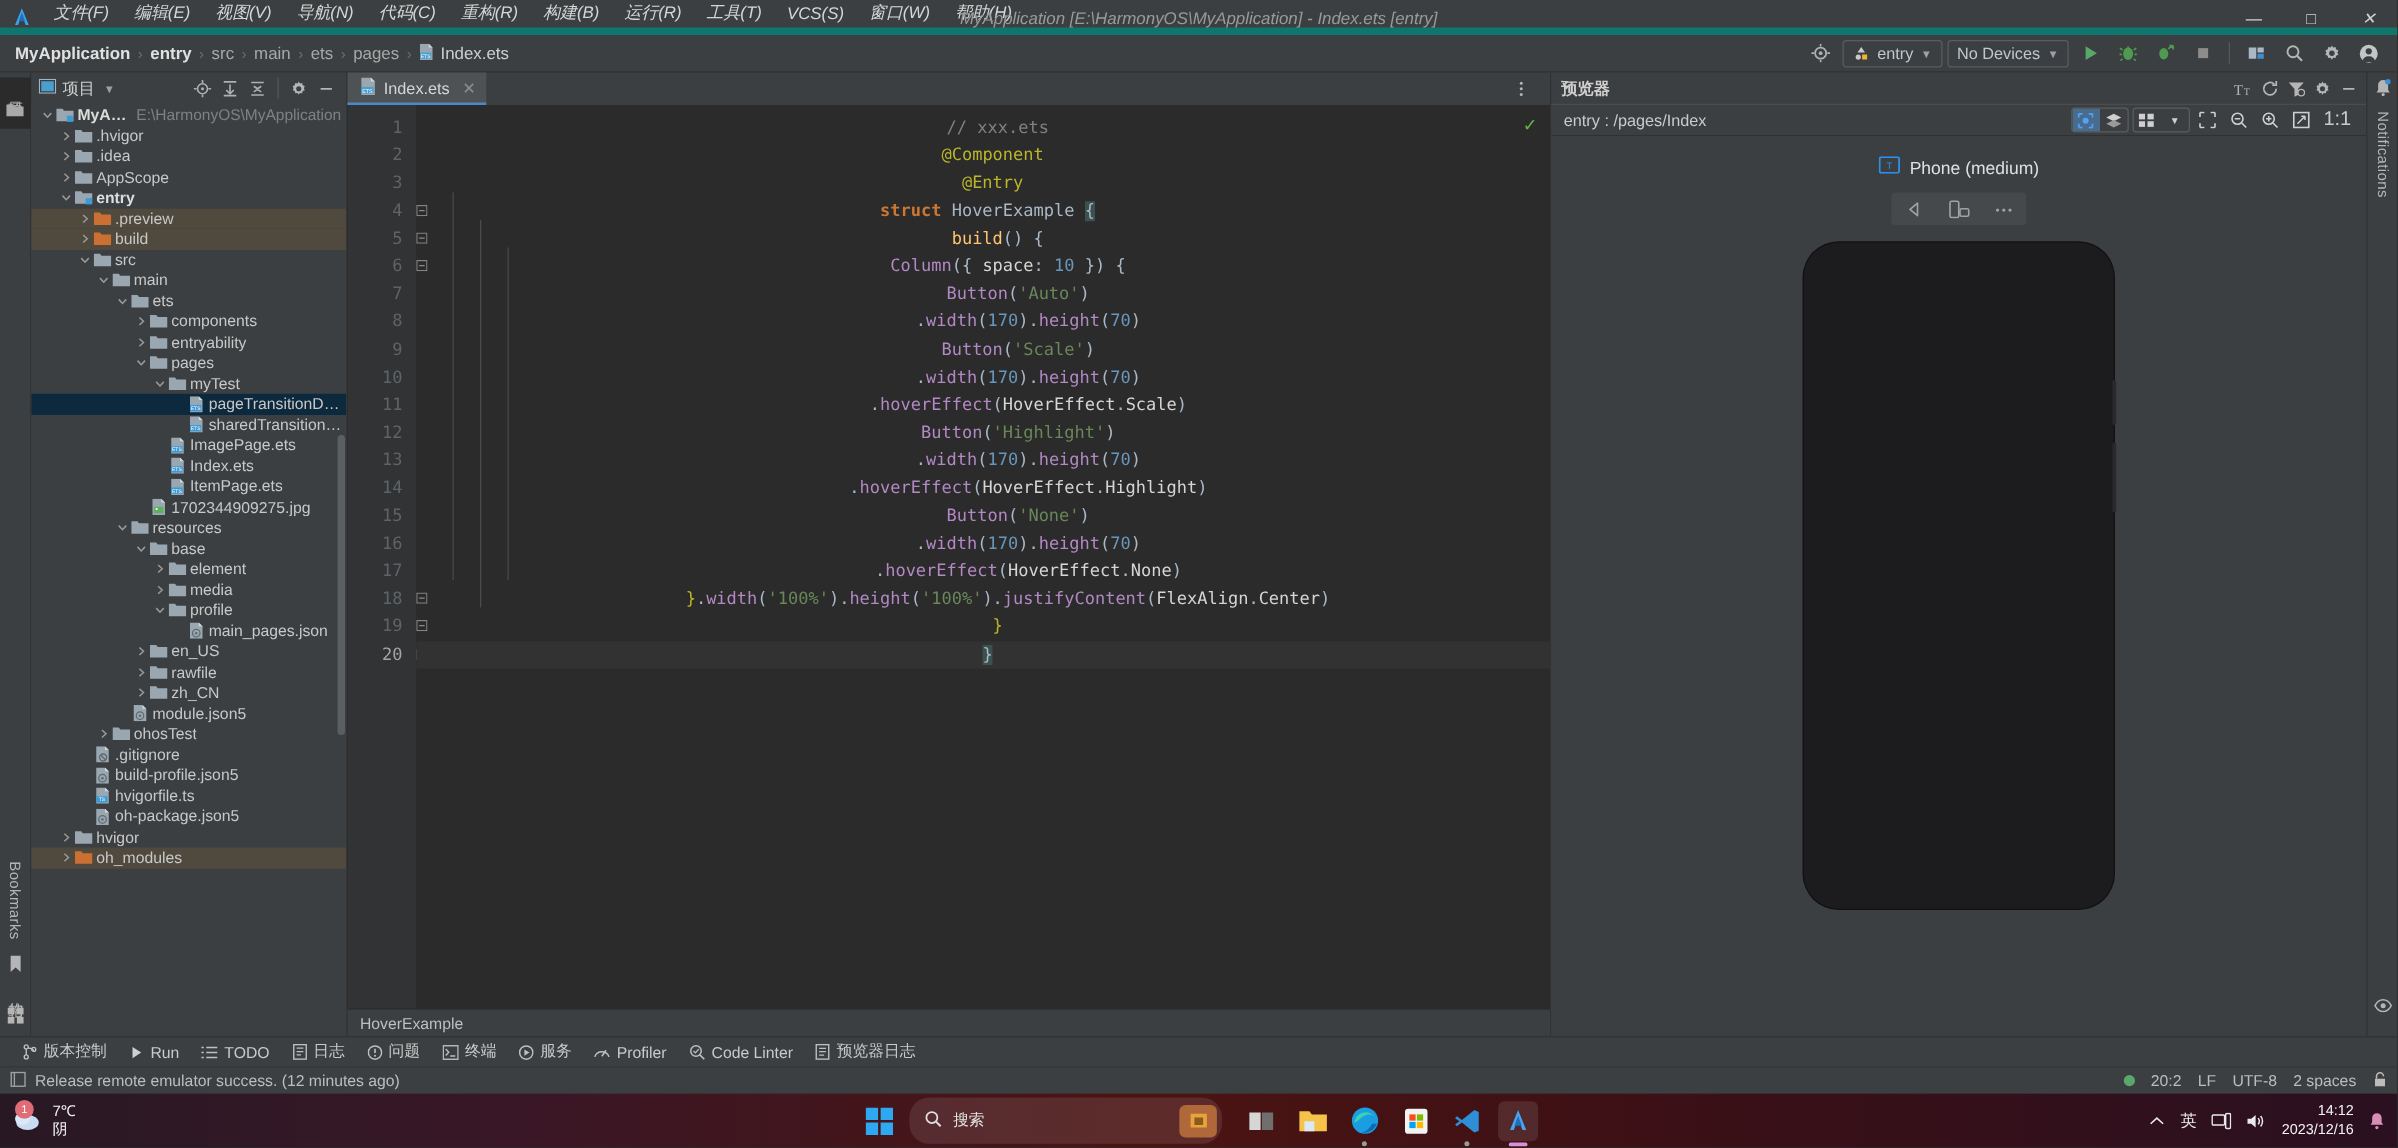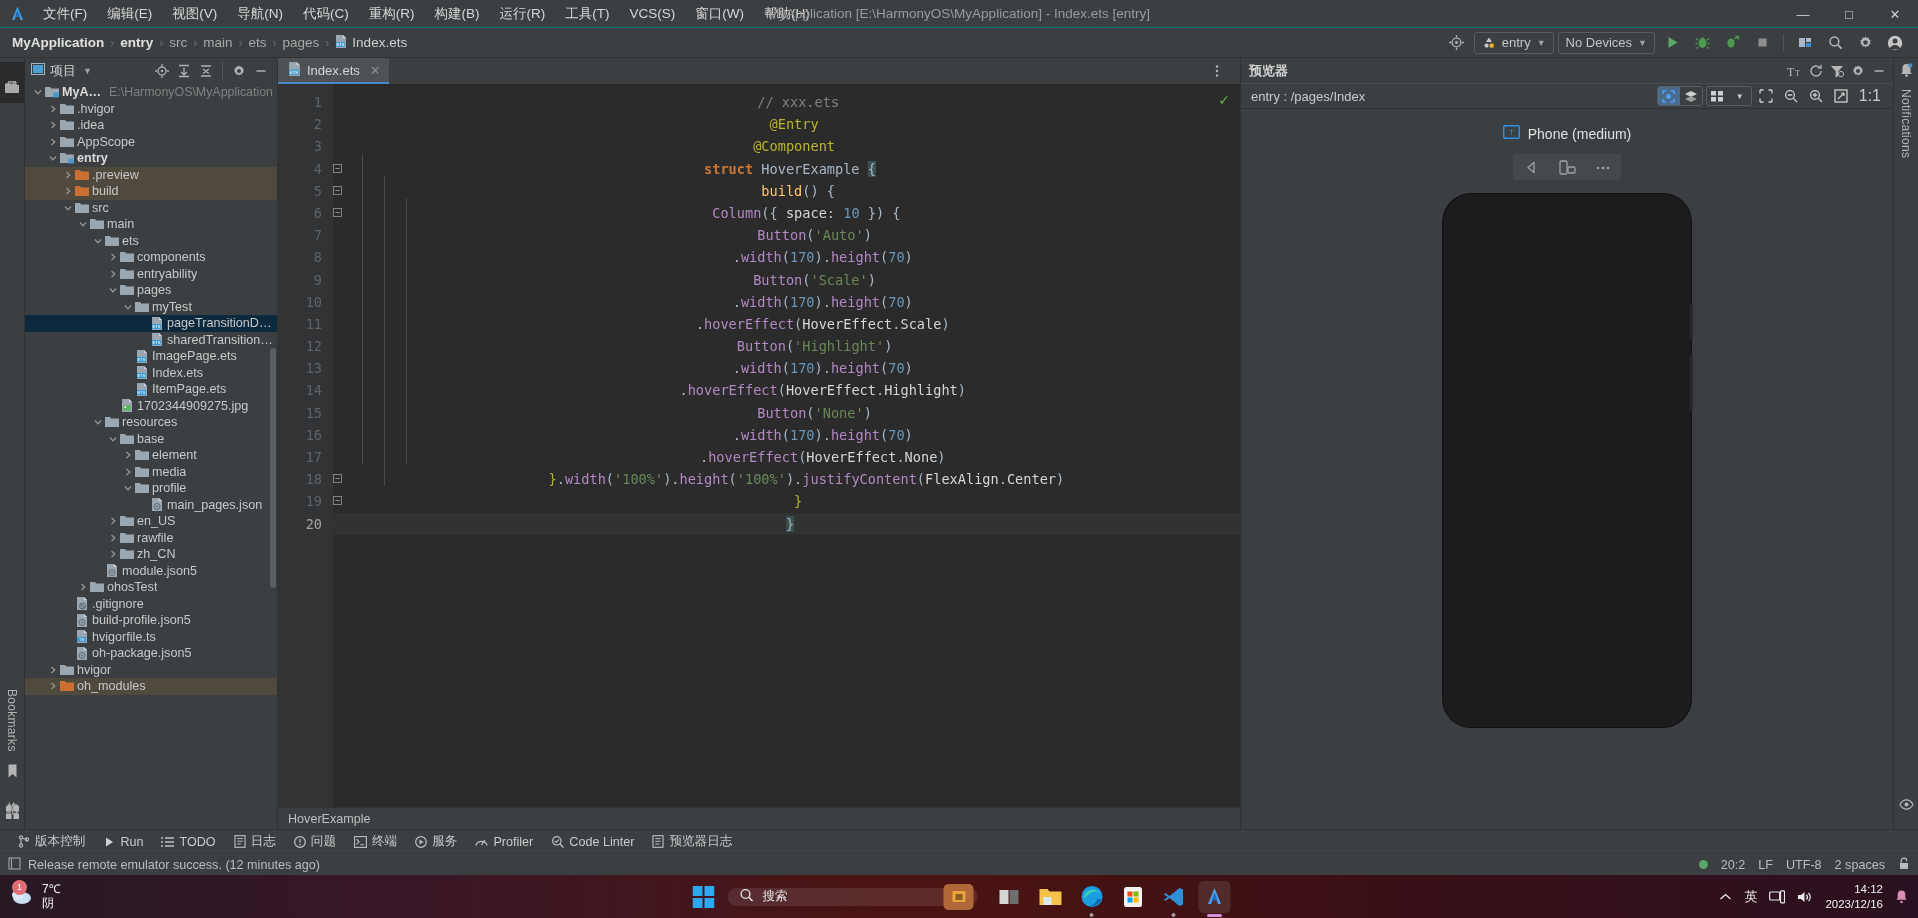--- a/index.html
+++ b/index.html
@@ -7,22 +7,22 @@
   body {
     font-family:"Liberation Sans", sans-serif;
     font-size:13px;
     color:#bbbbbb;
     -webkit-font-smoothing:antialiased;
   }
   .app { position:relative; width:1918px; height:918px; display:flex; flex-direction:column; }
 
   
   .titlebar {
-    height:28px; background:#3c3f41; display:flex; align-items:center;
-    border-bottom:1px solid #0f766e; flex:0 0 28px; position:relative;
+    height:28px; background:#3c3f41; display:flex; align-items:flex-end;
+    border-bottom:6px solid #0f766e; flex:0 0 28px; position:relative;font-style:italic;
   }
   .app-logo { width:34px; display:flex; align-items:center; justify-content:center; }
   .app-logo svg { display:block; }
   .menu { display:flex; align-items:center; gap:2px; }
   .menu-item {
     padding:3px 9px; font-size:13.5px; color:#d6d6d6; cursor:default; white-space:nowrap;
   }
   .win-title {
     position:absolute; left:0; right:0; text-align:center; font-size:13.5px; color:#9a9a9a;
     pointer-events:none;
@@ -179,21 +179,21 @@
 
   
   .taskbar { height:43px; flex:0 0 43px; position:relative; display:flex; align-items:center;
              background:linear-gradient(90deg,#281824 0%,#3a1726 22%,#4b1412 48%,#3b1016 70%,#2a1020 100%); }
   .tb-weather { display:flex; align-items:center; gap:6px; padding-left:10px; position:relative; }
   .weather-badge { position:absolute; left:12px; top:-3px; width:15px; height:15px; border-radius:50%;
                    background:#e06c75; color:#fff; font-size:9px; display:flex; align-items:center;
                    justify-content:center; }
   .weather-txt { font-size:12px; color:#f0f0f0; line-height:1.15; }
   .tb-center { position:absolute; left:50%; transform:translateX(-50%); display:flex; align-items:center; gap:8px; }
-  .search-pill { width:250px; height:18px; background:rgba(255,255,255,0.10); border-radius:16px;
+  .search-pill { width:250px; height:37px; background:rgba(255,255,255,0.10); border-radius:16px;
                  display:flex; align-items:center; padding:0 4px 0 12px; gap:9px; }
   .search-pill span { font-size:12.5px; color:#e6e6e6; }
   .pill-img { margin-left:auto; width:30px; height:26px; border-radius:5px;
               background:#b0683a; display:flex; align-items:center; justify-content:center; }
   .tb-apps { display:flex; align-items:center; gap:9px; }
   .tb-app { width:32px; height:32px; display:flex; align-items:center; justify-content:center;
             border-radius:5px; position:relative; }
   .tb-app.active { background:rgba(255,255,255,0.10); }
   .app-dot { position:absolute; bottom:-4px; left:50%; transform:translateX(-50%);
              width:4px; height:4px; border-radius:50%; background:#9a9a9a; }
@@ -949,22 +949,22 @@
             <div class="gline cur">20<span class="fold"><svg width="9" height="9" viewBox="0 0 9 9">
                   <rect x="0.5" y="0.5" width="8" height="8" fill="none" stroke="#8a8a8a" stroke-width="0.9"></rect>
                   <path d="M2.3 4.5h4.4" stroke="#8a8a8a" stroke-width="1"></path>
                 </svg></span></div>
           </div>
         <div class="codearea" id="codearea">
           <div class="indent-guide" style="left:29px; top:70px; height:310px;"></div>
           <div class="indent-guide" style="left:51px; top:92px; height:310px;"></div>
           <div class="indent-guide" style="left:73px; top:114px; height:266px;"></div>
         <div class="cline"><span class="c-ident">  </span><span class="c-comment">// xxx.ets</span></div>
+            <div class="cline"><span class="c-ident"> </span><span class="c-anno">@Component</span></div>
             <div class="cline"><span class="c-ident"> </span><span class="c-anno">@Entry</span></div>
-            <div class="cline"><span class="c-ident"> </span><span class="c-anno">@Component</span></div>
             <div class="cline"><span class="c-kw">struct </span><span class="c-type">HoverExample</span><span class="c-ident"> </span><span class="c-hl-brace">{</span></div>
             <div class="cline"><span class="c-ident">  </span><span class="c-fn">build</span><span class="c-ident">() {</span></div>
             <div class="cline"><span class="c-ident">    </span><span class="c-method">Column</span><span class="c-ident">({ </span><span class="c-white">space</span><span class="c-ident">: </span><span class="c-num">10</span><span class="c-ident"> }) {</span></div>
             <div class="cline"><span class="c-ident">      </span><span class="c-method">Button</span><span class="c-ident">(</span><span class="c-str">'Auto'</span><span class="c-ident">)</span></div>
             <div class="cline"><span class="c-ident">        .</span><span class="c-method">width</span><span class="c-ident">(</span><span class="c-num">170</span><span class="c-ident">).</span><span class="c-method">height</span><span class="c-ident">(</span><span class="c-num">70</span><span class="c-ident">)</span></div>
             <div class="cline"><span class="c-ident">      </span><span class="c-method">Button</span><span class="c-ident">(</span><span class="c-str">'Scale'</span><span class="c-ident">)</span></div>
             <div class="cline"><span class="c-ident">        .</span><span class="c-method">width</span><span class="c-ident">(</span><span class="c-num">170</span><span class="c-ident">).</span><span class="c-method">height</span><span class="c-ident">(</span><span class="c-num">70</span><span class="c-ident">)</span></div>
             <div class="cline"><span class="c-ident">        .</span><span class="c-method">hoverEffect</span><span class="c-ident">(</span><span class="c-white">HoverEffect</span><span class="c-ident">.</span><span class="c-white">Scale</span><span class="c-ident">)</span></div>
             <div class="cline"><span class="c-ident">      </span><span class="c-method">Button</span><span class="c-ident">(</span><span class="c-str">'Highlight'</span><span class="c-ident">)</span></div>
             <div class="cline"><span class="c-ident">        .</span><span class="c-method">width</span><span class="c-ident">(</span><span class="c-num">170</span><span class="c-ident">).</span><span class="c-method">height</span><span class="c-ident">(</span><span class="c-num">70</span><span class="c-ident">)</span></div>

